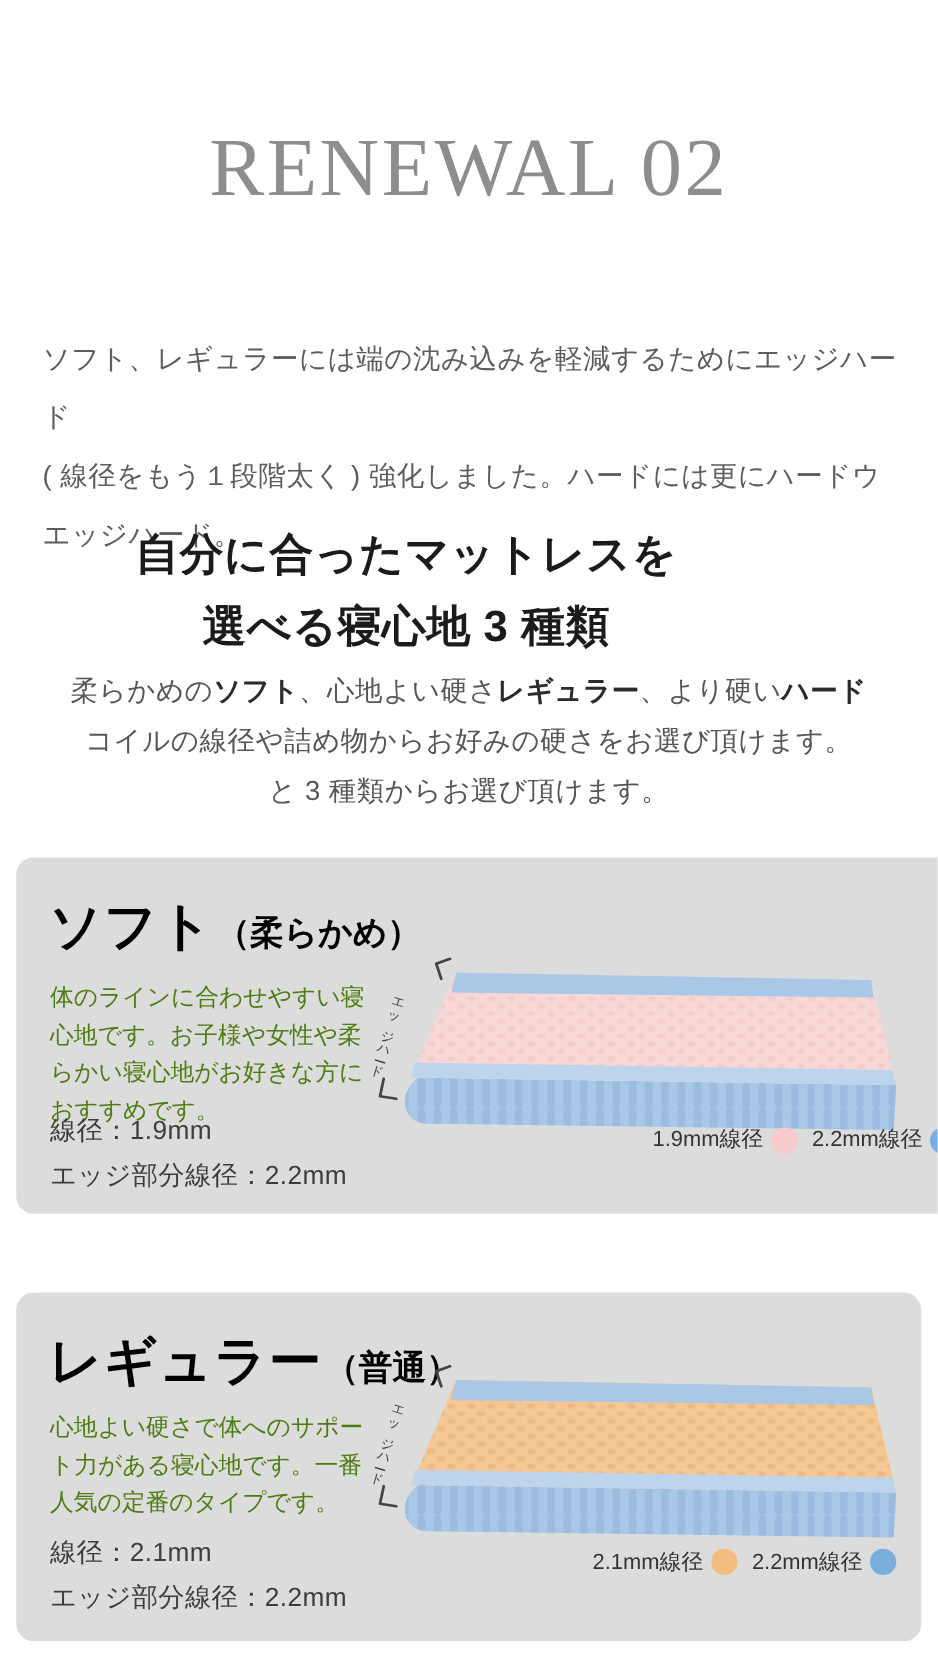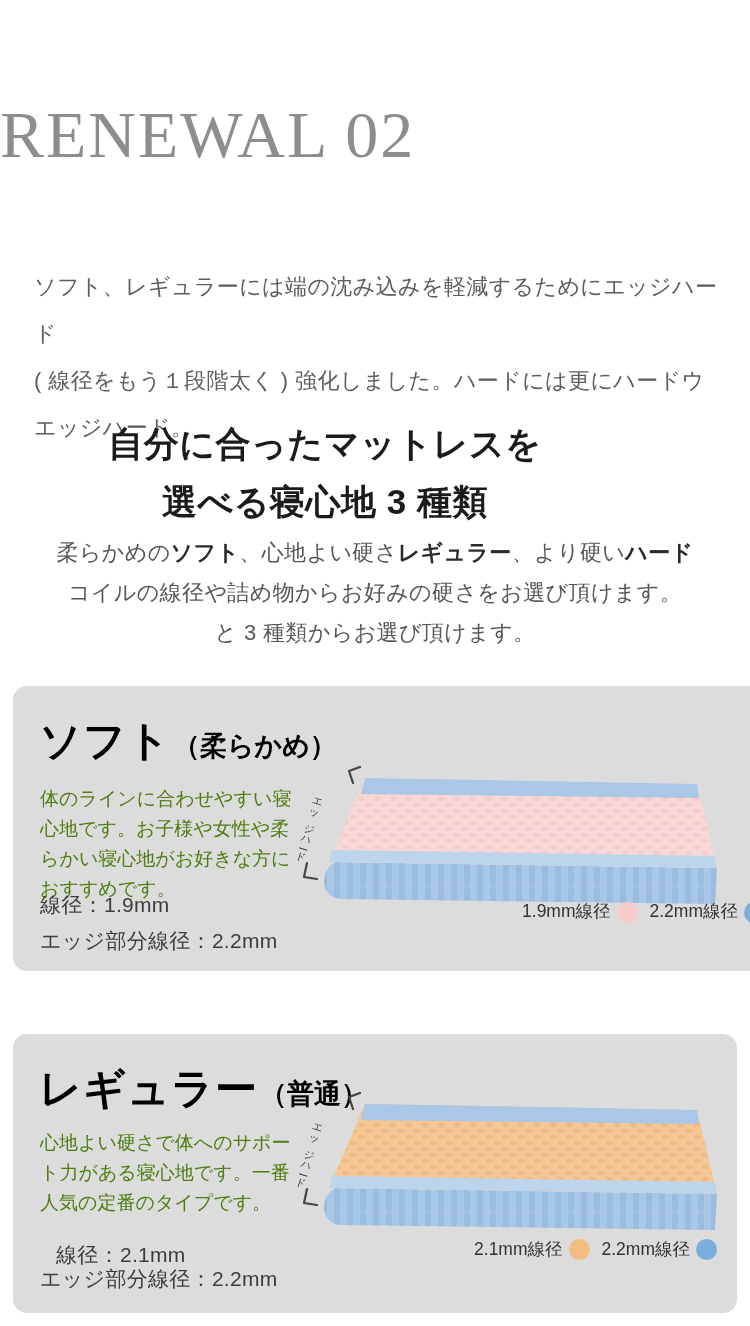--- a/index.html
+++ b/index.html
@@ -5,21 +5,21 @@
   html,body{margin:0;padding:0;}
   body{
     width:750px;height:1326px;position:relative;overflow:hidden;
     background:#ffffff;
     font-family:"Liberation Sans","DejaVu Sans",sans-serif;
     -webkit-font-smoothing:antialiased;
   }
   
   .hero-title{
     position:absolute;top:100px;left:0;width:750px;
-    text-align:left;
+    text-align:center;
     font-family:"Liberation Serif","DejaVu Serif",serif;
     font-weight:400;font-size:66px;line-height:70px;letter-spacing:2px;
     color:#8d8d8d;margin:0;
   }
   .intro{
     position:absolute;top:263px;left:34px;width:700px;
     font-size:22px;line-height:47px;letter-spacing:0.4px;
     color:#5d5d5d;
   }
   .main-heading{
@@ -51,21 +51,21 @@
     position:absolute;left:27px;width:252px;margin:0;
     font-size:19px;line-height:30px;color:#4d7c0f;
   }
   .card-soft .card-body{top:98px;}
   .card-regular .card-body{top:94px;}
   .spec{
     position:absolute;left:27px;
     font-size:21px;line-height:26px;color:#3d3d3d;letter-spacing:0.3px;
   }
   .card-soft .spec1{top:206px;}  .card-soft .spec2{top:242px;}
-  .card-regular .spec1{top:208px;margin-left:16px;}  .card-regular .spec2{top:232px;}
+  .card-regular .spec1{top:196px;}  .card-regular .spec2{top:232px;}
   
   .legend{
     position:absolute;right:20px;
     display:flex;align-items:center;gap:6px;
     font-size:17.5px;color:#333;white-space:nowrap;
   }
   .card-soft .legend{top:213px;align-items:flex-end;}
   .card-regular .legend{top:203px;}
   .legend .dot{
     width:21px;height:21px;border-radius:50%;display:inline-block;

